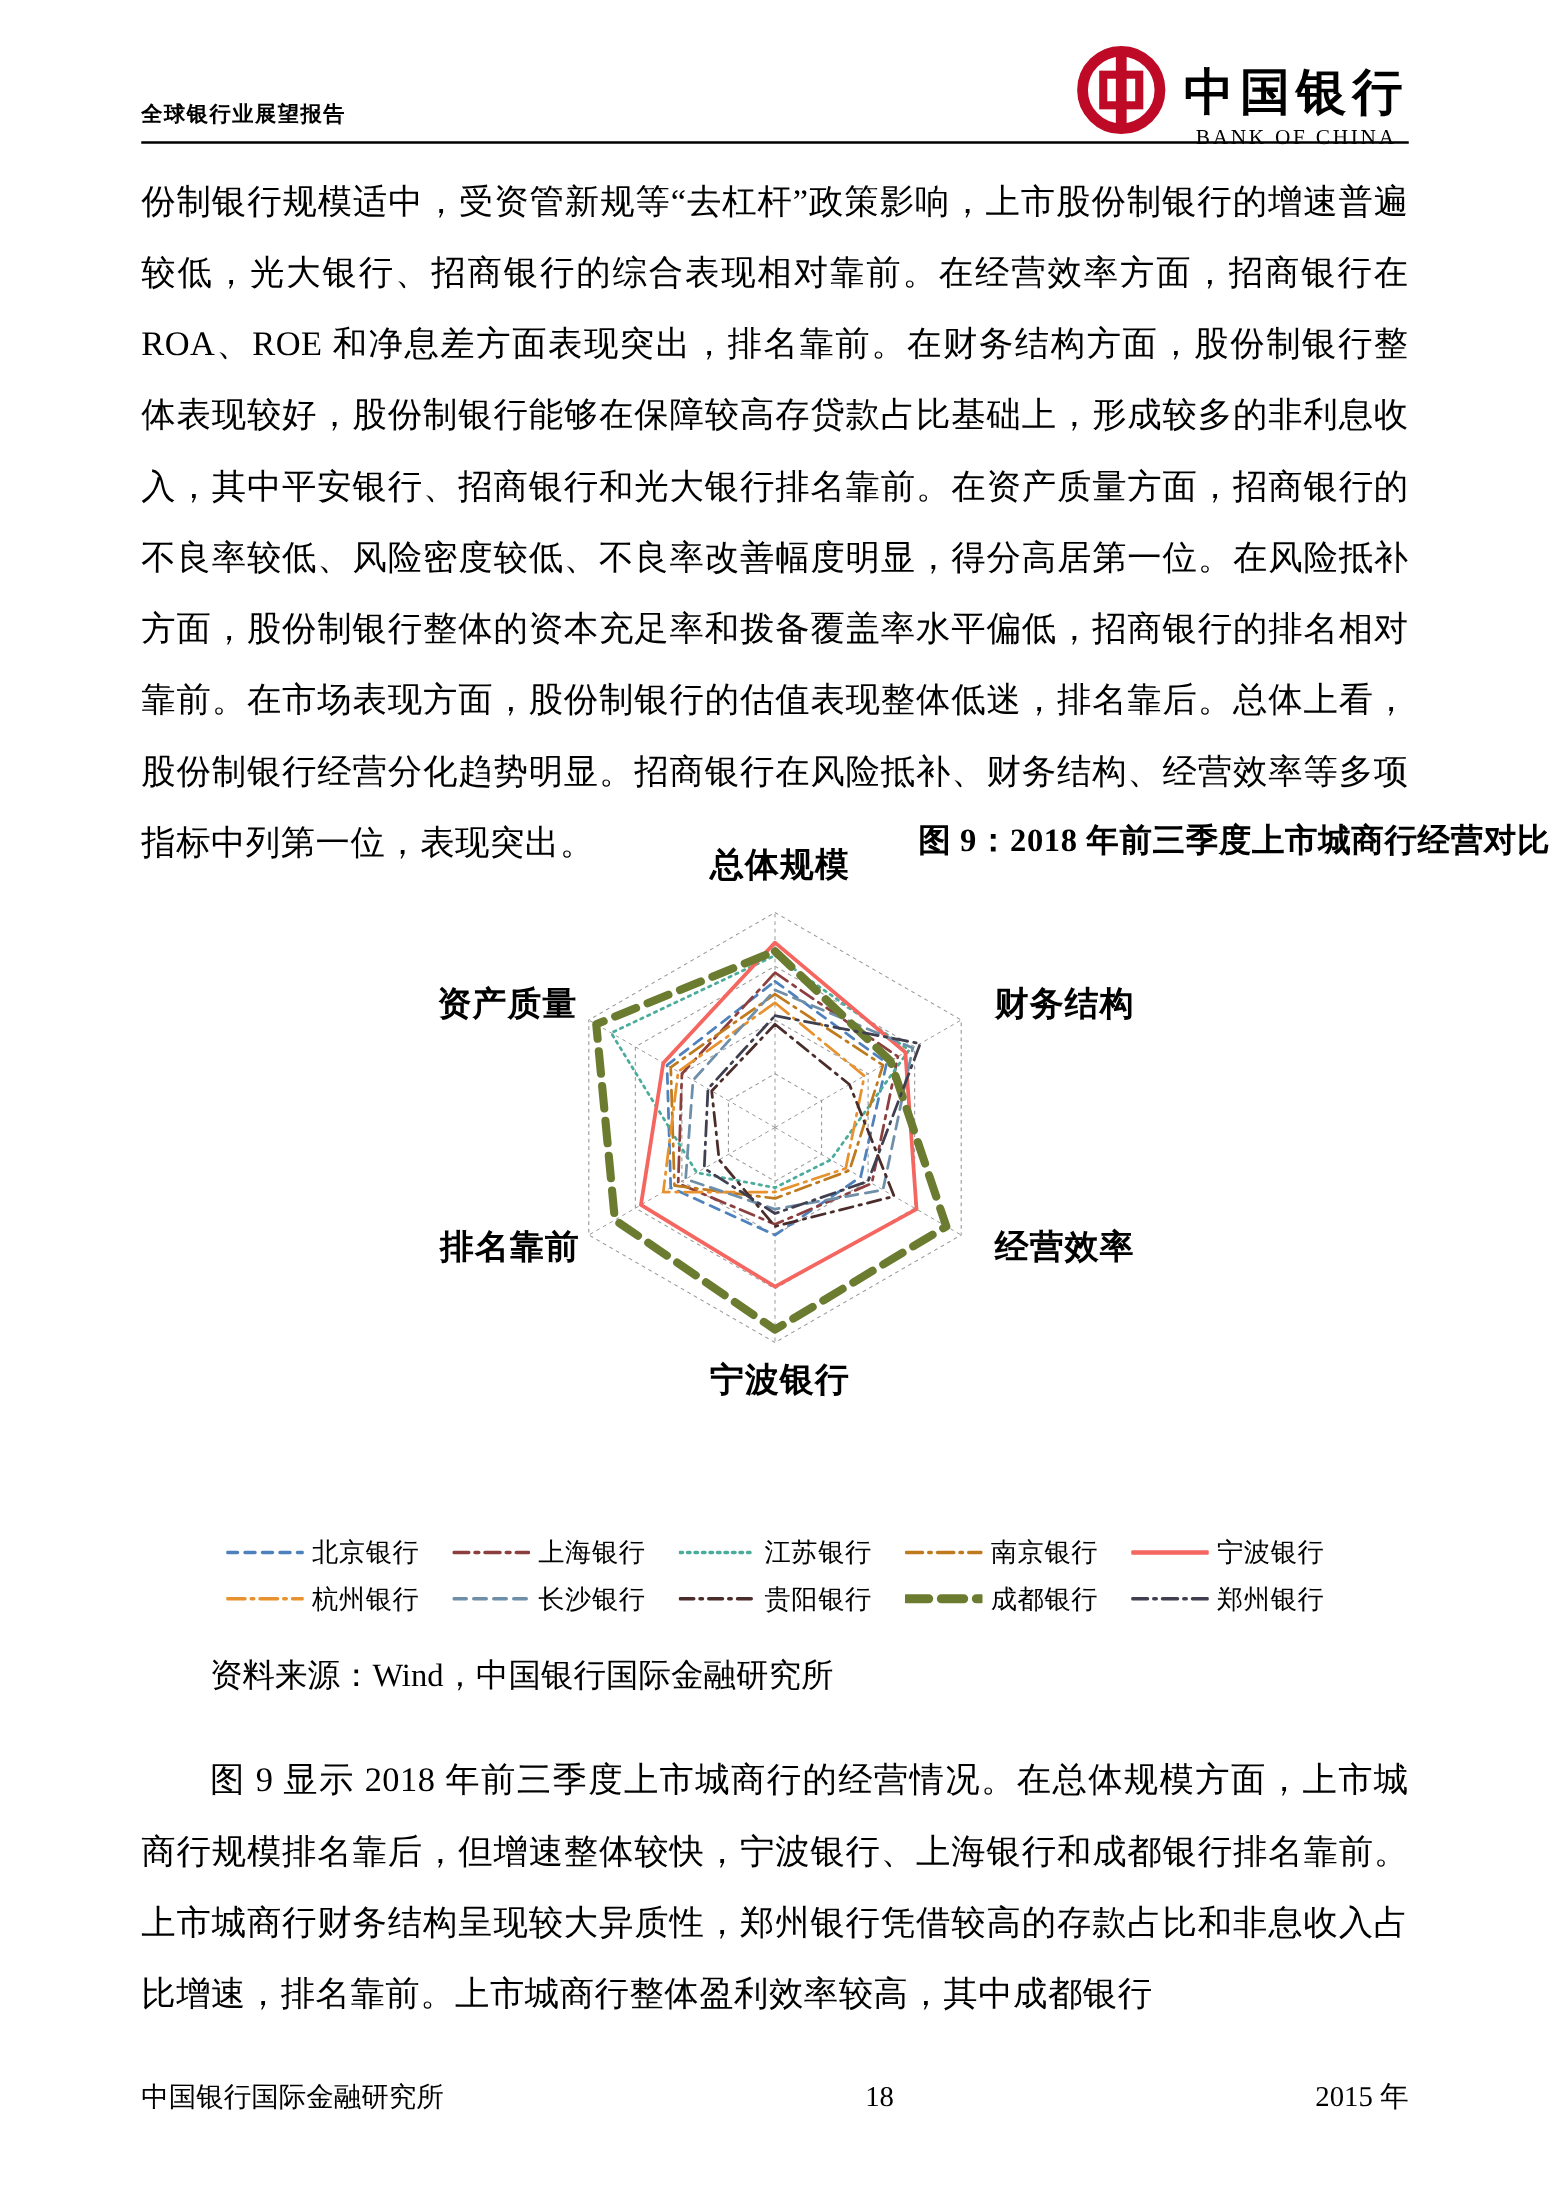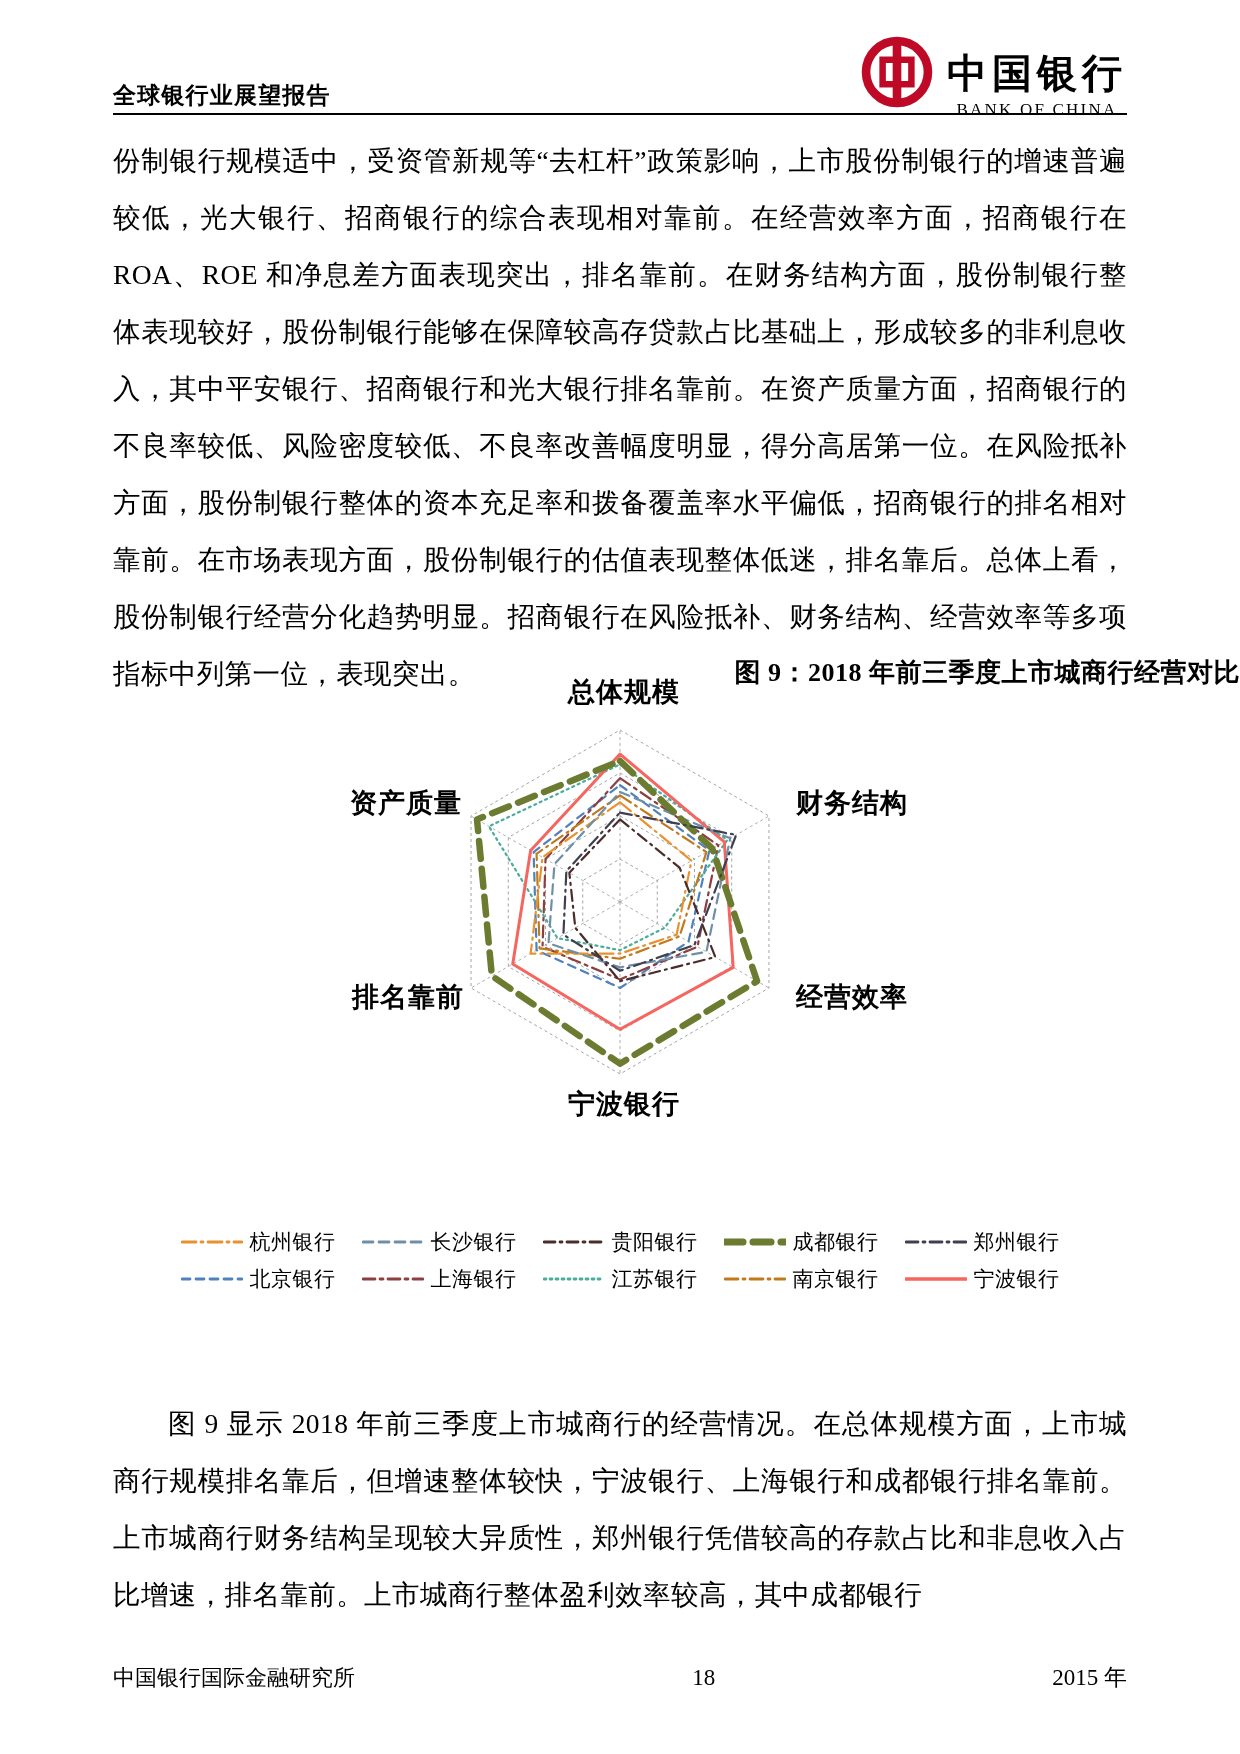--- a/index.html
+++ b/index.html
@@ -28,21 +28,21 @@
     position: absolute;
     left: 0;
     top: 0;
     width: 1240px;
     height: 118px;
   }
   .header-title {
     position: absolute;
     left: 113px;
     top: 80px;
-    font-size: 23px;
+    font-size: 17px;
     font-weight: 700;
     letter-spacing: 1.2px;
     font-family: "Liberation Sans", "DejaVu Sans", sans-serif;
     white-space: nowrap;
   }
   .header-rule {
     position: absolute;
     left: 113px;
     top: 113px;
     width: 1014px;
@@ -246,83 +246,84 @@
     <div class="axis-label" id="ax2" style="left: 565.894px; top: 273.16px;">经营效率</div>
     <div class="axis-label" id="ax3" style="left: 338px; top: 380.32px;">宁波银行</div>
     <div class="axis-label" id="ax4" style="left: 122.106px; top: 273.16px;">排名靠前</div>
     <div class="axis-label" id="ax5" style="left: 120.106px; top: 78.84px;">资产质量</div>
   </div>
 
   <div class="legend" id="chart-legend">
       <div class="legend-row">
         <div class="legend-item">
           <svg class="legend-swatch" viewBox="0 0 62 14">
-            <line x1="1" y1="7" x2="61" y2="7" stroke="#e8922f" stroke-width="2.8000000000000003" stroke-linecap="round" stroke-dasharray="14,5,2,5"></line>
-          </svg>
-          <span class="legend-label">杭州银行</span>
-        </div>
-        <div class="legend-item">
-          <svg class="legend-swatch" viewBox="0 0 62 14">
-            <line x1="1" y1="7" x2="61" y2="7" stroke="#6f8fa8" stroke-width="2.8000000000000003" stroke-linecap="round" stroke-dasharray="10,6"></line>
-          </svg>
-          <span class="legend-label">长沙银行</span>
-        </div>
-        <div class="legend-item">
-          <svg class="legend-swatch" viewBox="0 0 62 14">
-            <line x1="1" y1="7" x2="61" y2="7" stroke="#4a2c2a" stroke-width="2.8000000000000003" stroke-linecap="round" stroke-dasharray="11,5,2,5"></line>
-          </svg>
-          <span class="legend-label">贵阳银行</span>
-        </div>
-        <div class="legend-item">
-          <svg class="legend-swatch" viewBox="0 0 62 14">
-            <line x1="1" y1="7" x2="61" y2="7" stroke="#6b7b30" stroke-width="7.1" stroke-linecap="round" stroke-dasharray="18,10"></line>
-          </svg>
-          <span class="legend-label">成都银行</span>
-        </div>
-        <div class="legend-item">
-          <svg class="legend-swatch" viewBox="0 0 62 14">
-            <line x1="1" y1="7" x2="61" y2="7" stroke="#3f3f50" stroke-width="2.8000000000000003" stroke-linecap="round" stroke-dasharray="12,5,2,5"></line>
-          </svg>
-          <span class="legend-label">郑州银行</span>
+            <line x1="1" y1="7" x2="61" y2="7" stroke="#4f81bd" stroke-width="2.8000000000000003" stroke-linecap="round" stroke-dasharray="8,6"></line>
+          </svg>
+          <span class="legend-label">北京银行</span>
+        </div>
+        <div class="legend-item">
+          <svg class="legend-swatch" viewBox="0 0 62 14">
+            <line x1="1" y1="7" x2="61" y2="7" stroke="#8c3f3f" stroke-width="2.8000000000000003" stroke-linecap="round" stroke-dasharray="12,5,3,5"></line>
+          </svg>
+          <span class="legend-label">上海银行</span>
+        </div>
+        <div class="legend-item">
+          <svg class="legend-swatch" viewBox="0 0 62 14">
+            <line x1="1" y1="7" x2="61" y2="7" stroke="#4bac9c" stroke-width="2.8000000000000003" stroke-linecap="round" stroke-dasharray="2,4"></line>
+          </svg>
+          <span class="legend-label">江苏银行</span>
+        </div>
+        <div class="legend-item">
+          <svg class="legend-swatch" viewBox="0 0 62 14">
+            <line x1="1" y1="7" x2="61" y2="7" stroke="#c07a1e" stroke-width="2.8000000000000003" stroke-linecap="round" stroke-dasharray="13,5,2,5"></line>
+          </svg>
+          <span class="legend-label">南京银行</span>
+        </div>
+        <div class="legend-item">
+          <svg class="legend-swatch" viewBox="0 0 62 14">
+            <line x1="1" y1="7" x2="61" y2="7" stroke="#f4665f" stroke-width="3.6" stroke-linecap="round"></line>
+          </svg>
+          <span class="legend-label">宁波银行</span>
         </div>
       </div>
       <div class="legend-row">
         <div class="legend-item">
           <svg class="legend-swatch" viewBox="0 0 62 14">
-            <line x1="1" y1="7" x2="61" y2="7" stroke="#4f81bd" stroke-width="2.8000000000000003" stroke-linecap="round" stroke-dasharray="8,6"></line>
-          </svg>
-          <span class="legend-label">北京银行</span>
-        </div>
-        <div class="legend-item">
-          <svg class="legend-swatch" viewBox="0 0 62 14">
-            <line x1="1" y1="7" x2="61" y2="7" stroke="#8c3f3f" stroke-width="2.8000000000000003" stroke-linecap="round" stroke-dasharray="12,5,3,5"></line>
-          </svg>
-          <span class="legend-label">上海银行</span>
-        </div>
-        <div class="legend-item">
-          <svg class="legend-swatch" viewBox="0 0 62 14">
-            <line x1="1" y1="7" x2="61" y2="7" stroke="#4bac9c" stroke-width="2.8000000000000003" stroke-linecap="round" stroke-dasharray="2,4"></line>
-          </svg>
-          <span class="legend-label">江苏银行</span>
-        </div>
-        <div class="legend-item">
-          <svg class="legend-swatch" viewBox="0 0 62 14">
-            <line x1="1" y1="7" x2="61" y2="7" stroke="#c07a1e" stroke-width="2.8000000000000003" stroke-linecap="round" stroke-dasharray="13,5,2,5"></line>
-          </svg>
-          <span class="legend-label">南京银行</span>
-        </div>
-        <div class="legend-item">
-          <svg class="legend-swatch" viewBox="0 0 62 14">
-            <line x1="1" y1="7" x2="61" y2="7" stroke="#f4665f" stroke-width="3.6" stroke-linecap="round"></line>
-          </svg>
-          <span class="legend-label">宁波银行</span>
+            <line x1="1" y1="7" x2="61" y2="7" stroke="#e8922f" stroke-width="2.8000000000000003" stroke-linecap="round" stroke-dasharray="14,5,2,5"></line>
+          </svg>
+          <span class="legend-label">杭州银行</span>
+        </div>
+        <div class="legend-item">
+          <svg class="legend-swatch" viewBox="0 0 62 14">
+            <line x1="1" y1="7" x2="61" y2="7" stroke="#6f8fa8" stroke-width="2.8000000000000003" stroke-linecap="round" stroke-dasharray="10,6"></line>
+          </svg>
+          <span class="legend-label">长沙银行</span>
+        </div>
+        <div class="legend-item">
+          <svg class="legend-swatch" viewBox="0 0 62 14">
+            <line x1="1" y1="7" x2="61" y2="7" stroke="#4a2c2a" stroke-width="2.8000000000000003" stroke-linecap="round" stroke-dasharray="11,5,2,5"></line>
+          </svg>
+          <span class="legend-label">贵阳银行</span>
+        </div>
+        <div class="legend-item">
+          <svg class="legend-swatch" viewBox="0 0 62 14">
+            <line x1="1" y1="7" x2="61" y2="7" stroke="#6b7b30" stroke-width="7.1" stroke-linecap="round" stroke-dasharray="18,10"></line>
+          </svg>
+          <span class="legend-label">成都银行</span>
+        </div>
+        <div class="legend-item">
+          <svg class="legend-swatch" viewBox="0 0 62 14">
+            <line x1="1" y1="7" x2="61" y2="7" stroke="#3f3f50" stroke-width="2.8000000000000003" stroke-linecap="round" stroke-dasharray="12,5,2,5"></line>
+          </svg>
+          <span class="legend-label">郑州银行</span>
         </div>
       </div>
     </div>
 
+  <div class="fig-source">资料来源：Wind，中国银行国际金融研究所</div>
 
   <div class="body-text indent" id="para-bottom">图 9 显示 2018 年前三季度上市城商行的经营情况。在总体规模方面，上市城商行规模排名靠后，但增速整体较快，宁波银行、上海银行和成都银行排名靠前。上市城商行财务结构呈现较大异质性，郑州银行凭借较高的存款占比和非息收入占比增速，排名靠前。上市城商行整体盈利效率较高，其中成都银行</div>
 
   <div class="footer">
     <span class="footer-left">中国银行国际金融研究所</span>
     <span class="footer-center">18</span>
     <span class="footer-right">2015 年</span>
   </div>
 
 </div>

